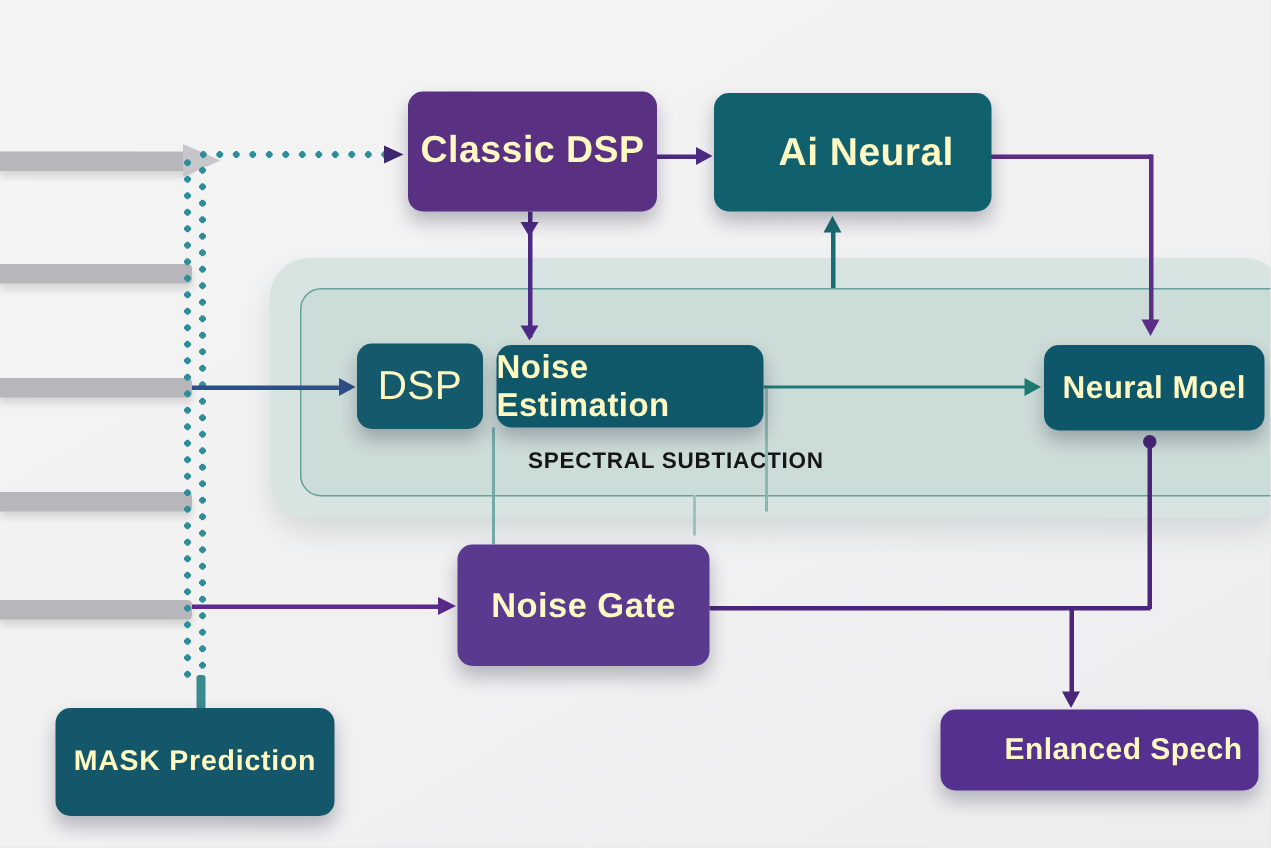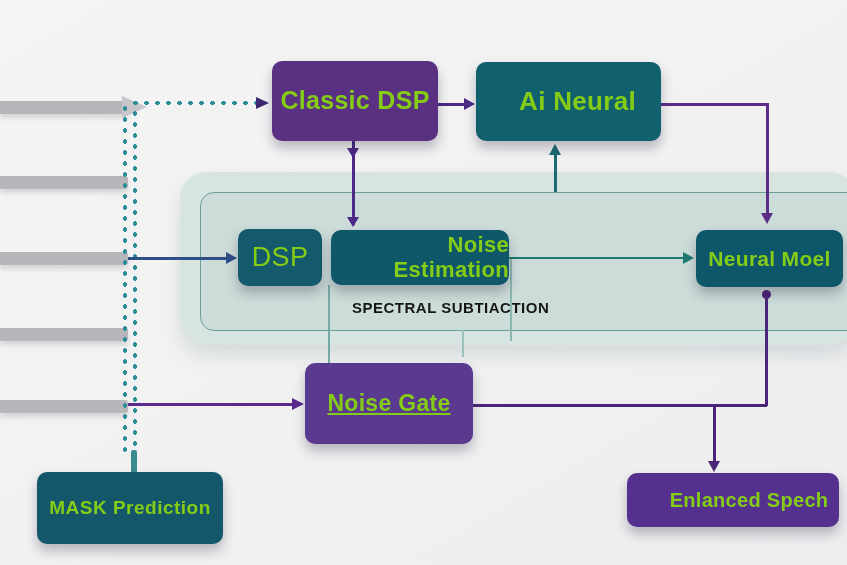--- a/index.html
+++ b/index.html
@@ -4,29 +4,29 @@
 <style>
   html,body{margin:0;padding:0;background:#e9e9eb;}
   .canvas{
     position:relative;width:847px;height:565px;overflow:hidden;
     background:linear-gradient(150deg,#f4f4f5 0%,#f1f1f2 55%,#ededef 100%);
     font-family:"Liberation Sans",sans-serif;
   }
   
   .node{
     position:absolute;display:flex;align-items:center;justify-content:center;
-    color:#84cc16;font-weight:600;letter-spacing:.3px;border-radius:10px;
-    box-shadow:0 7px 12px rgba(30,30,55,.28);text-align:right;line-height:1.1;
+    color:#fef9c3;font-weight:600;letter-spacing:.3px;border-radius:10px;
+    box-shadow:0 7px 12px rgba(30,30,55,.28);text-align:left;line-height:1.1;
   }
   #classic-dsp{left:272px;top:61px;width:166px;height:80px;font-size:25px;background:#5a3182;}
   #ai-neural{left:476px;top:62px;width:167px;height:79px;font-size:26px;background:#11606e;padding-left:18px;}
   #dsp{left:238px;top:229px;width:84px;height:57px;font-size:27px;font-weight:400;background:#15596c;}
   #noise-estimation{left:331px;top:230px;width:178px;height:55px;font-size:22px;background:#0f586a;}
   #neural-model{left:696px;top:230px;width:147px;height:57px;font-size:21px;background:#0e566a;}
-  #noise-gate{left:305px;top:363px;width:168px;height:81px;font-size:23px;background:#5a3a8e;text-decoration:underline;}
+  #noise-gate{left:305px;top:363px;width:168px;height:81px;font-size:23px;background:#5a3a8e;}
   #mask-prediction{left:37px;top:472px;width:186px;height:72px;font-size:19px;font-weight:700;letter-spacing:.5px;background:#14576b;}
   #enhanced-speech{left:627px;top:473px;width:180px;height:54px;font-size:20px;font-weight:700;background:#54308f;padding-left:32px;}
   
   .panel{
     position:absolute;left:180px;top:172px;width:676px;height:173px;
     background:#d7e4e1;border-radius:26px;box-shadow:0 10px 18px rgba(70,100,100,.16);
   }
   .panel-inner{
     position:absolute;left:200px;top:192px;width:664px;height:137px;
     background:#ccdcd8;border:1px solid #67a19b;border-radius:14px;

